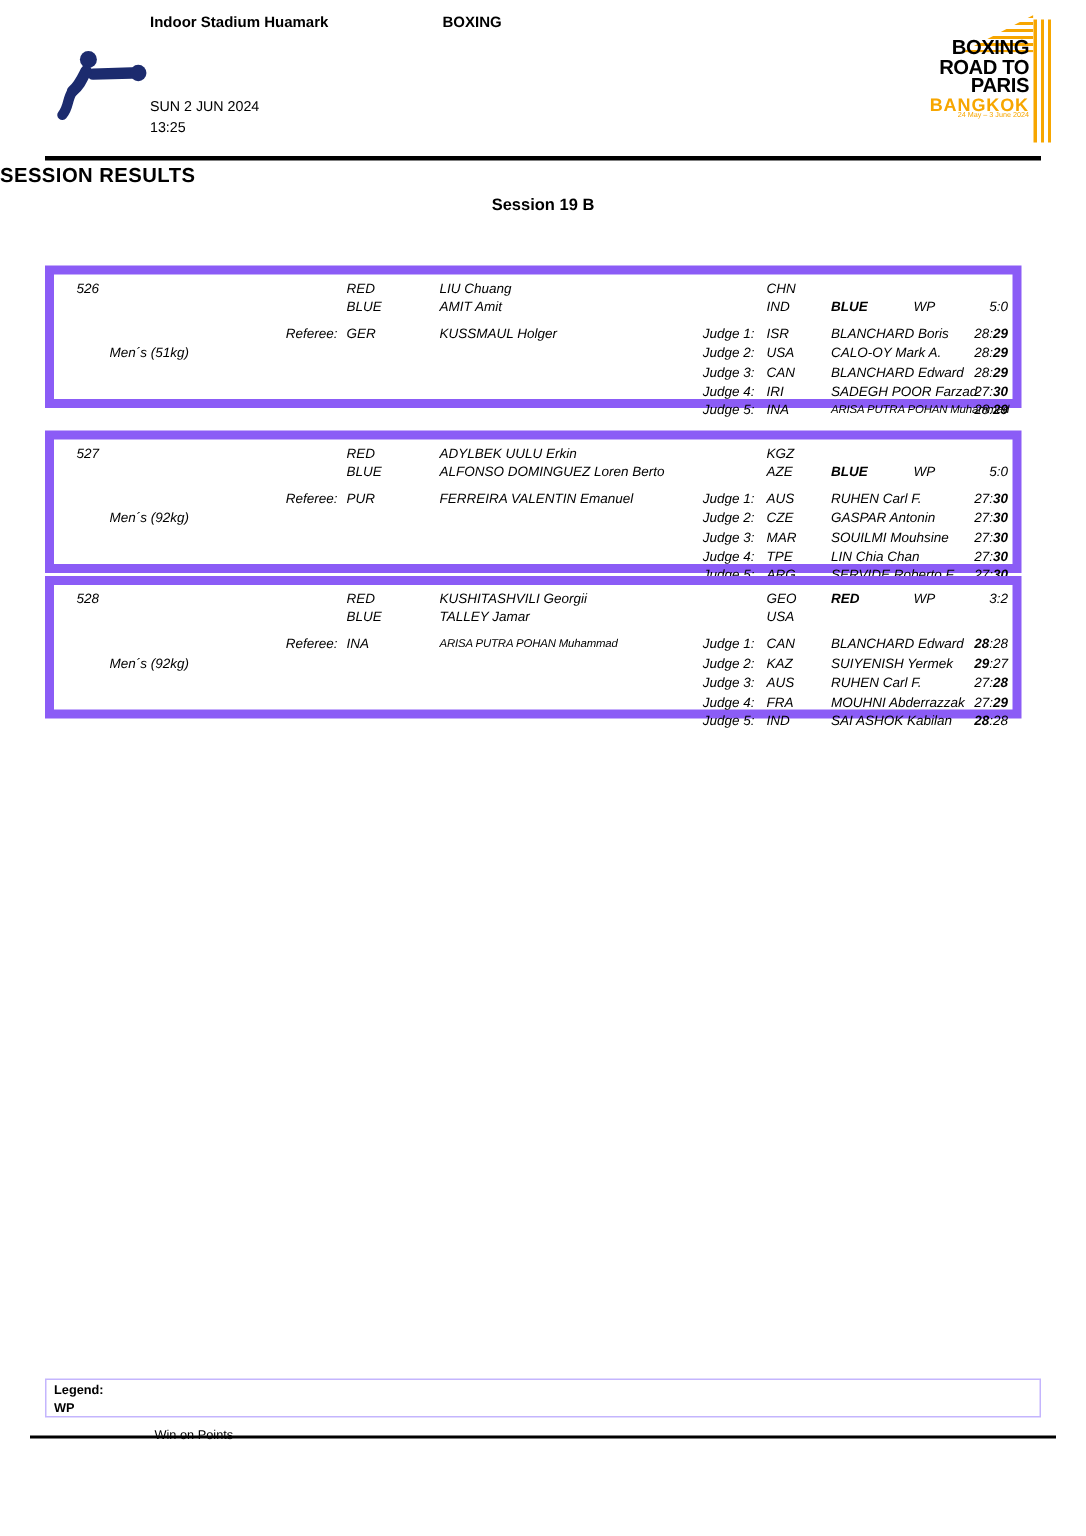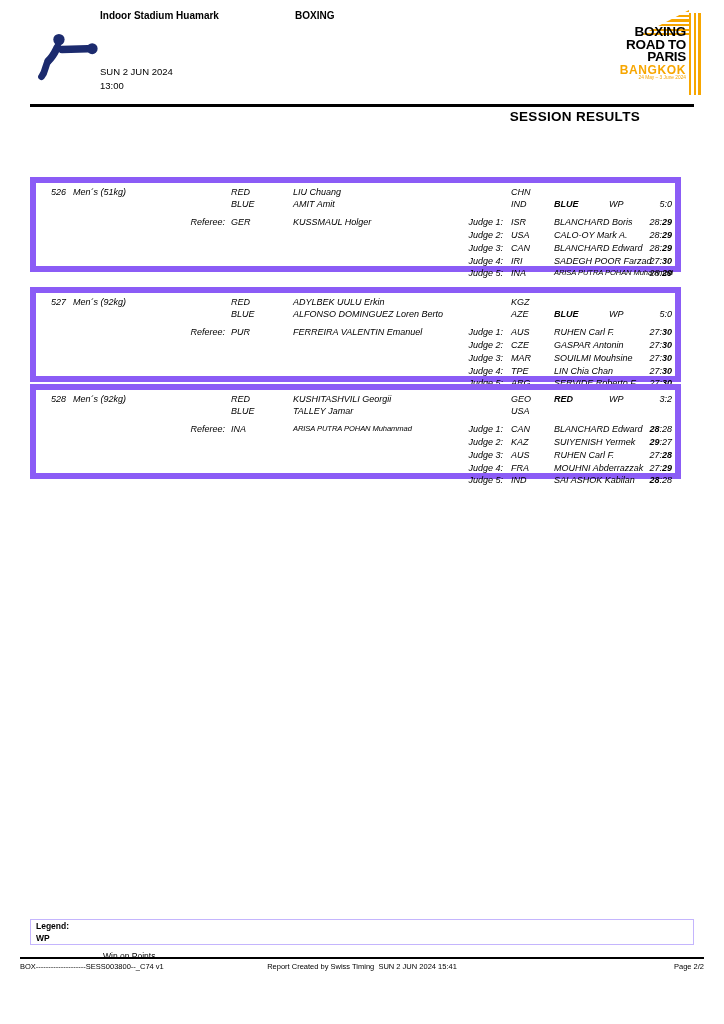--- a/index.html
+++ b/index.html
@@ -33,21 +33,21 @@
   }
   .logo-text { position:absolute; right:16px; top:16px; text-align:right; }
   .logo-text .lt {
     font-size:13.5px; line-height:12.5px; font-weight:800; letter-spacing:-0.3px; color:#000;
   }
   .lt-city { font-size:12px; line-height:10px; font-weight:bold; color:#F7A600; letter-spacing:0.6px; margin-top:1px; }
   .lt-dates { font-size:4.8px; line-height:6px; color:#F7A600; }
 
   
   .rule-top { position:absolute; left:30px; top:104px; width:664px; height:2.5px; background:#000; }
-  .title    { position:absolute; left:0; top:109px; width:640px; text-align:right;
+  .title    { position:absolute; left:0; top:109px; width:640px; text-align:left;
               font-size:13.5px; font-weight:bold; letter-spacing:0.3px; }
   .subtitle { position:absolute; left:0; top:131px; width:724px; text-align:center;
               font-size:11px; font-weight:bold; }
 
   
   .thead { position:absolute; left:30px; top:148px; width:664px; height:24px;
            border:1px solid #000; border-bottom:2.5px solid #000; font-size:9px; font-weight:bold; }
   .thead span { position:absolute; top:7px; }
   .th-bout    { left:8px; }
   .th-event   { left:37px; }
@@ -56,21 +56,21 @@
   .th-seed    { left:420px; width:50px; text-align:right; }
   .th-noc     { left:475px; top:1.5px !important; line-height:9px; }
   .th-winner  { left:518px; }
   .th-result  { left:573px; }
   .th-decision{ right:3px; text-align:right; }
 
   
   .box { position:absolute; left:30px; width:651px; height:95px; border:6px solid #8b5cf6;font-style:italic; }
   .row { position:absolute; left:0; right:0; height:11px; font-size:9px; line-height:10px; }
   .c-boutnum { position:absolute; left:0; width:30px; text-align:right; }
-  .c-event   { position:absolute; left:37px; }
+  .c-event   { position:absolute; left:37px;margin-top:43px; }
   .c-reflab  { position:absolute; left:100px; width:89px; text-align:right; }
   .c-corner  { position:absolute; left:195px; }
   .c-name    { position:absolute; left:257px; }
   .c-jlabel  { position:absolute; left:390px; width:77px; text-align:right; }
   .c-noc     { position:absolute; left:475px; }
   .c-wname   { position:absolute; left:518px; }
   .c-result  { position:absolute; left:573px; }
   .c-right   { position:absolute; right:3px; text-align:right; }
   .cond      { font-size:7.6px; letter-spacing:-0.1px; }
 
@@ -98,36 +98,37 @@
       <circle cx="33" cy="9" r="7.5" fill="#1C2B6E"></circle>
       <path d="M37 22 L71 21" stroke="#1C2B6E" stroke-width="10" stroke-linecap="round" fill="none"></path>
       <circle cx="77" cy="21" r="7.2" fill="#1C2B6E"></circle>
       <path d="M31 19 C27 27 25 32 19 37" stroke="#1C2B6E" stroke-width="10" stroke-linecap="round" fill="none"></path>
       <path d="M19 37 C14 44 16 51 10 58" stroke="#1C2B6E" stroke-width="9" stroke-linecap="round" fill="none"></path>
     </svg>
   </div>
   <span class="venue">Indoor Stadium Huamark</span>
   <span class="sport">BOXING</span>
   <span class="date">SUN 2 JUN 2024</span>
-  <span class="time">13:00</span>
+  <span class="time">13:25</span>
 
   <div class="logo">
     <div class="logo-stripes-top"></div>
     <div class="logo-stripes-right"></div>
     <div class="logo-text">
       <div class="lt">BOXING</div>
       <div class="lt">ROAD TO</div>
       <div class="lt">PARIS</div>
       <div class="lt-city">BANGKOK</div>
       <div class="lt-dates">24 May – 3 June 2024</div>
     </div>
   </div>
 
   <div class="rule-top"></div>
   <div class="title">SESSION RESULTS</div>
+  <div class="subtitle">Session 19 B</div>
 
 
   <div class="box" style="top:177px">
     <div class="row" style="top:4px">
       <span class="c-boutnum">526</span>
       <span class="c-event">Men´s (51kg)</span>
       <span class="c-corner">RED</span>
       <span class="c-name">LIU Chuang</span>
       <span class="c-noc">CHN</span>
     </div>
@@ -276,19 +277,14 @@
     </div>
   </div>
 
   <div class="legend">
     <span class="lg-title">Legend:</span>
     <span class="lg-abbr">WP</span>
     <span class="lg-desc">Win on Points</span>
   </div>
 
   <div class="rule-bottom"></div>
-  <div class="footer">
-    <span class="f-left">BOX--------------------SESS003800--_C74 v1</span>
-    <span class="f-center">Report Created by Swiss Timing  SUN 2 JUN 2024 15:41</span>
-    <span class="f-right">Page 2/2</span>
-  </div>
 
 </div>
 
 </body></html>

